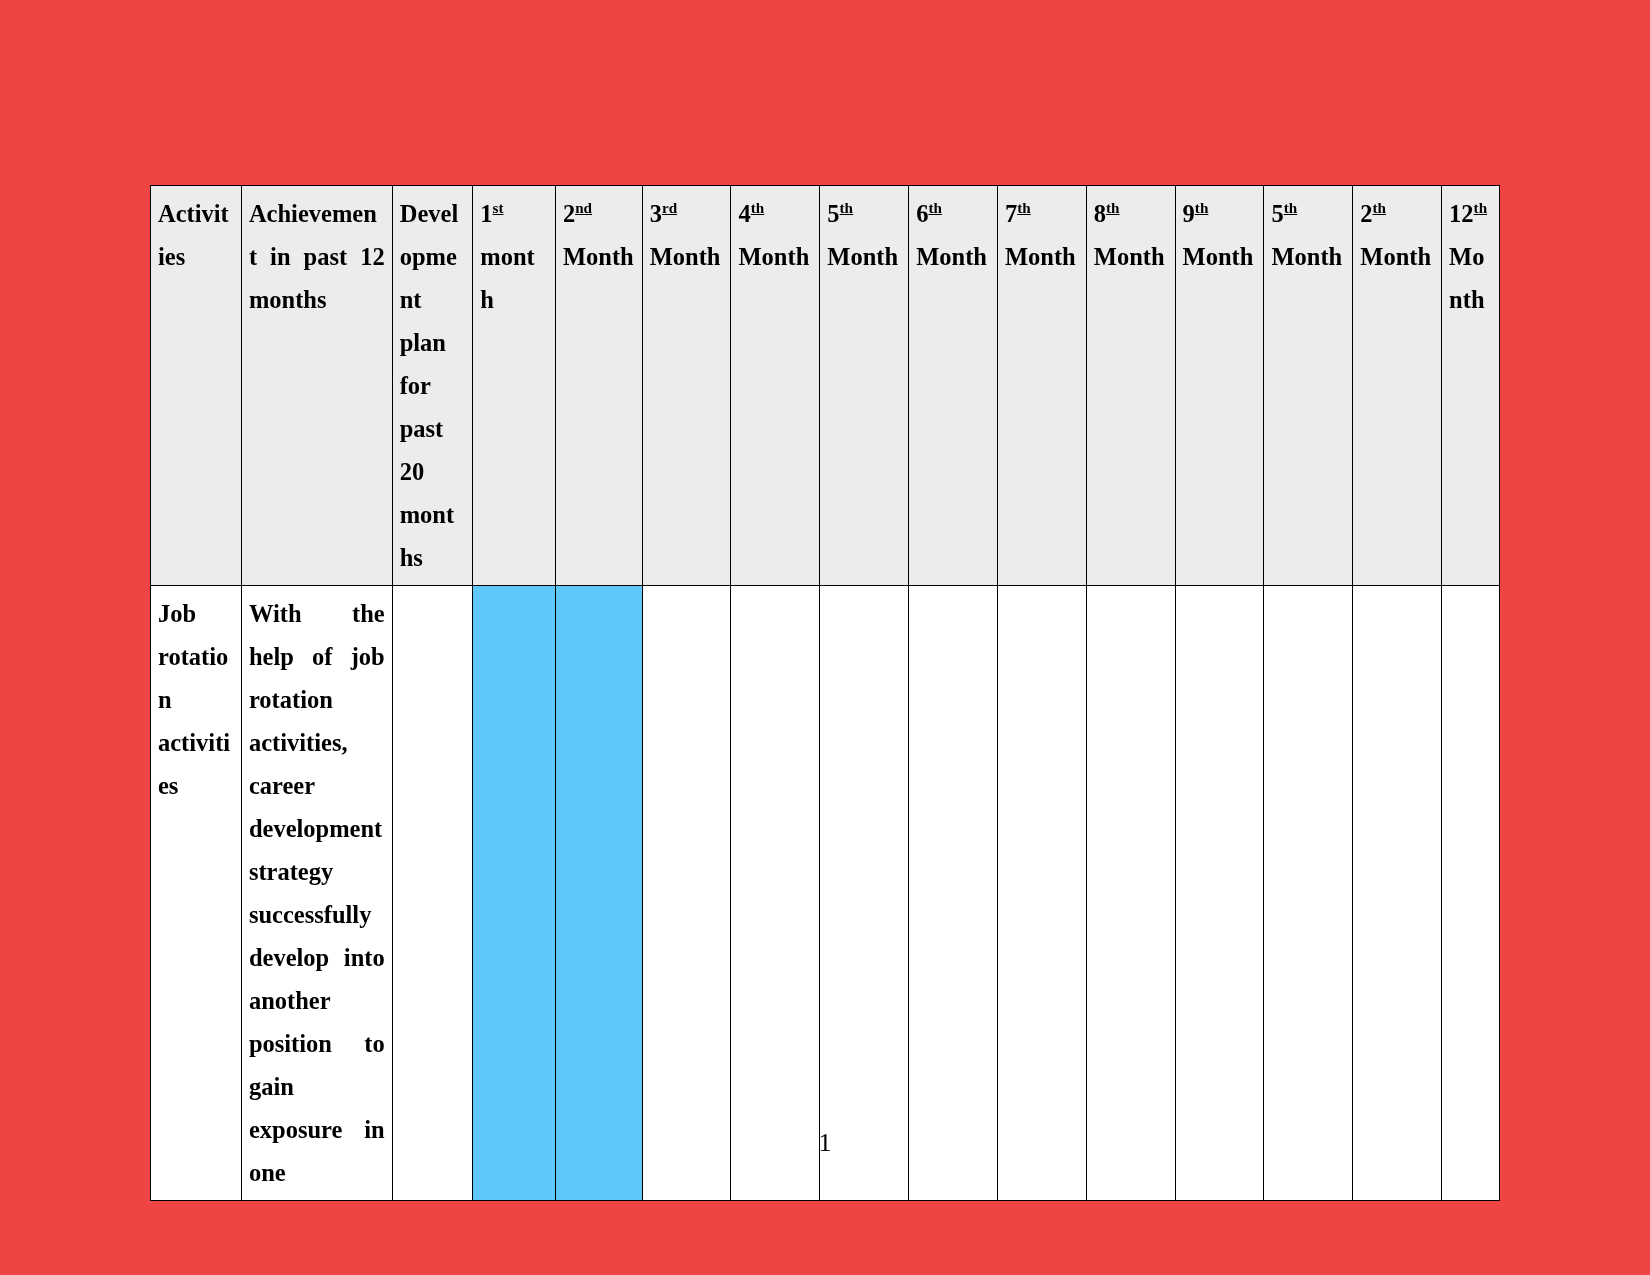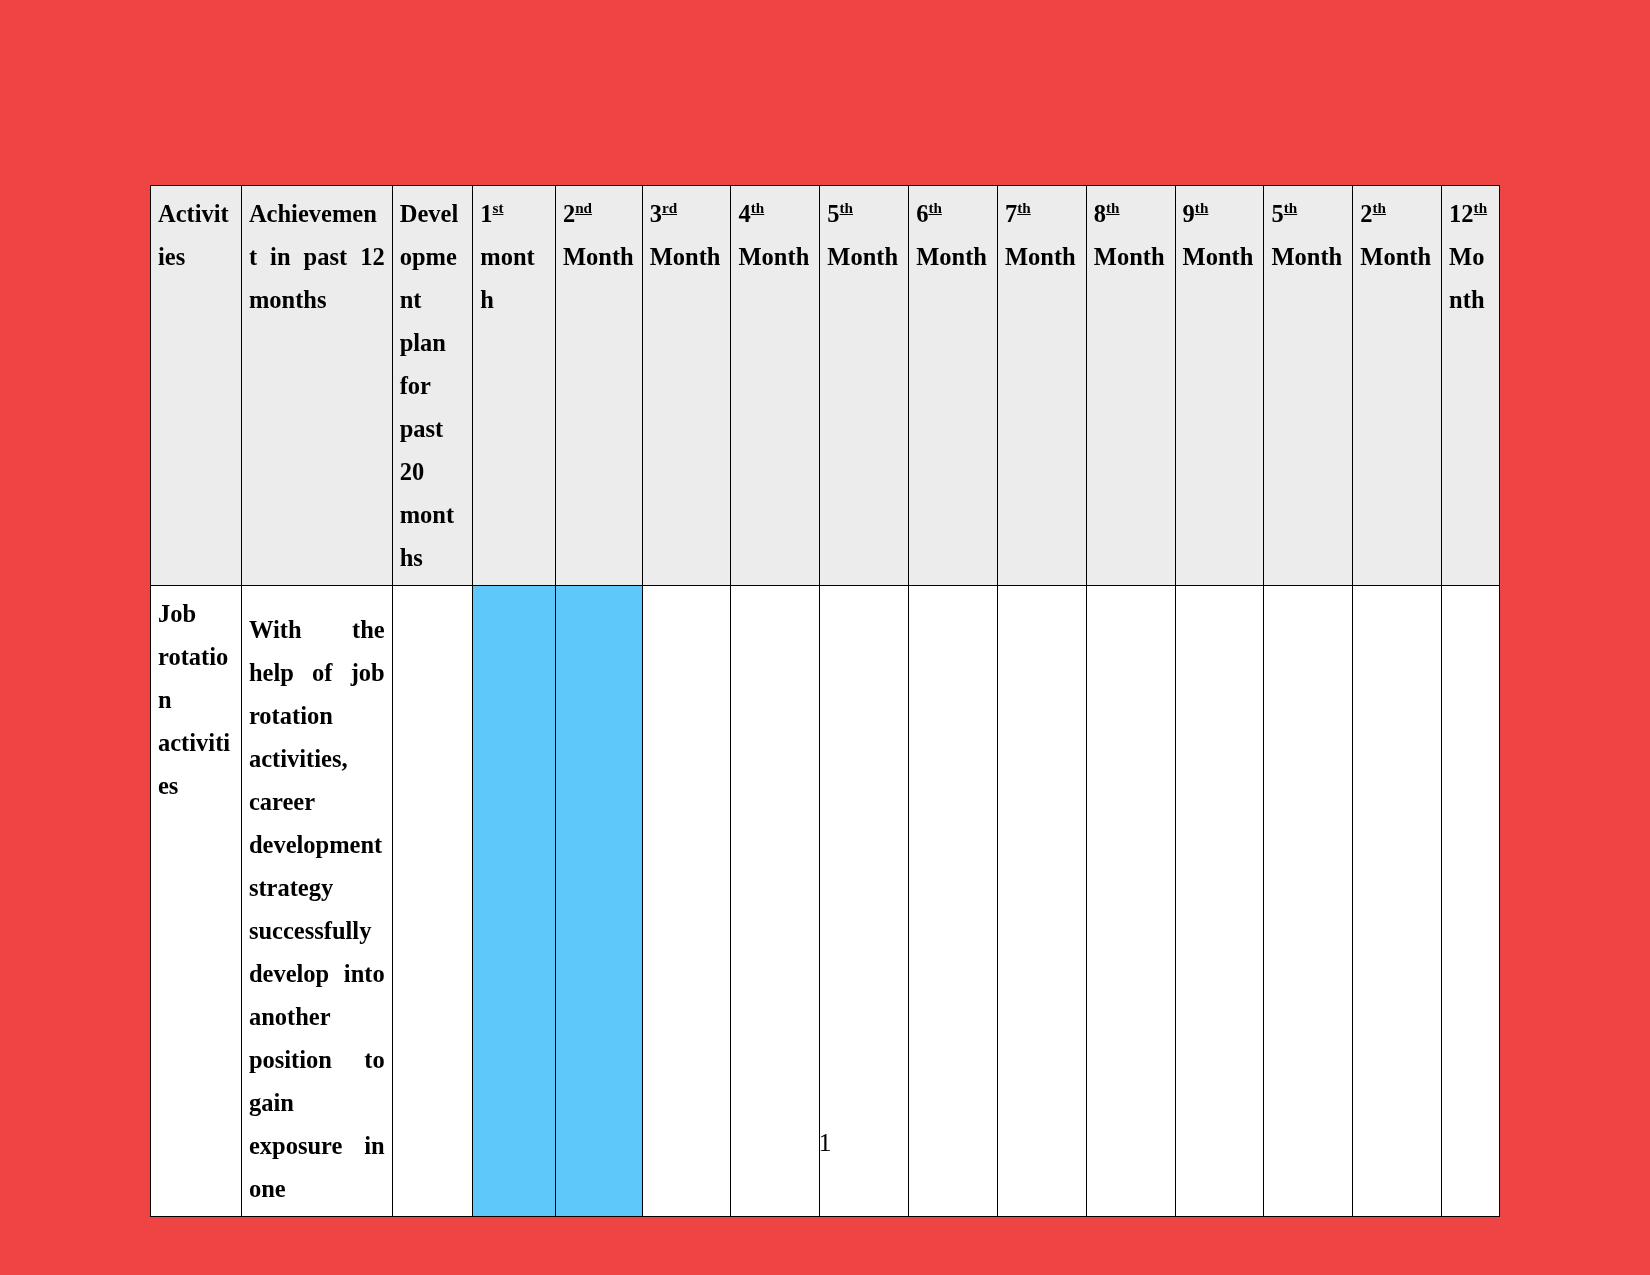--- a/index.html
+++ b/index.html
@@ -79,21 +79,20 @@
     height: 562px;
     background: #ffffff;
     font-weight: bold;
   }
 
   td.body-cell .just {
     display: block;
     text-align: justify;
     text-justify: inter-word;
     text-align-last: left;
-    margin-top: 16px;
   }
 
   td.body-cell .just.forced {
     
     text-align-last: justify;
   }
 
   td.filled {
     background: #5EC8FA;
   }

